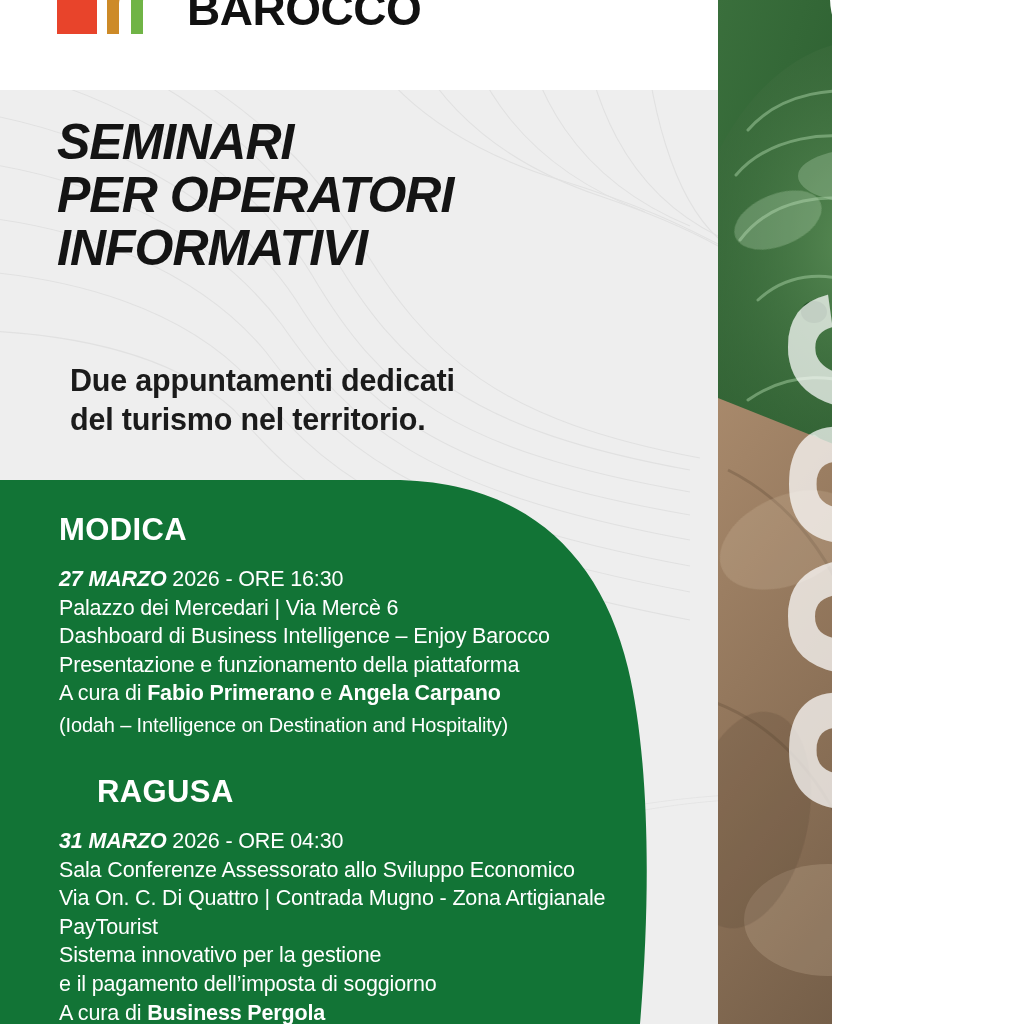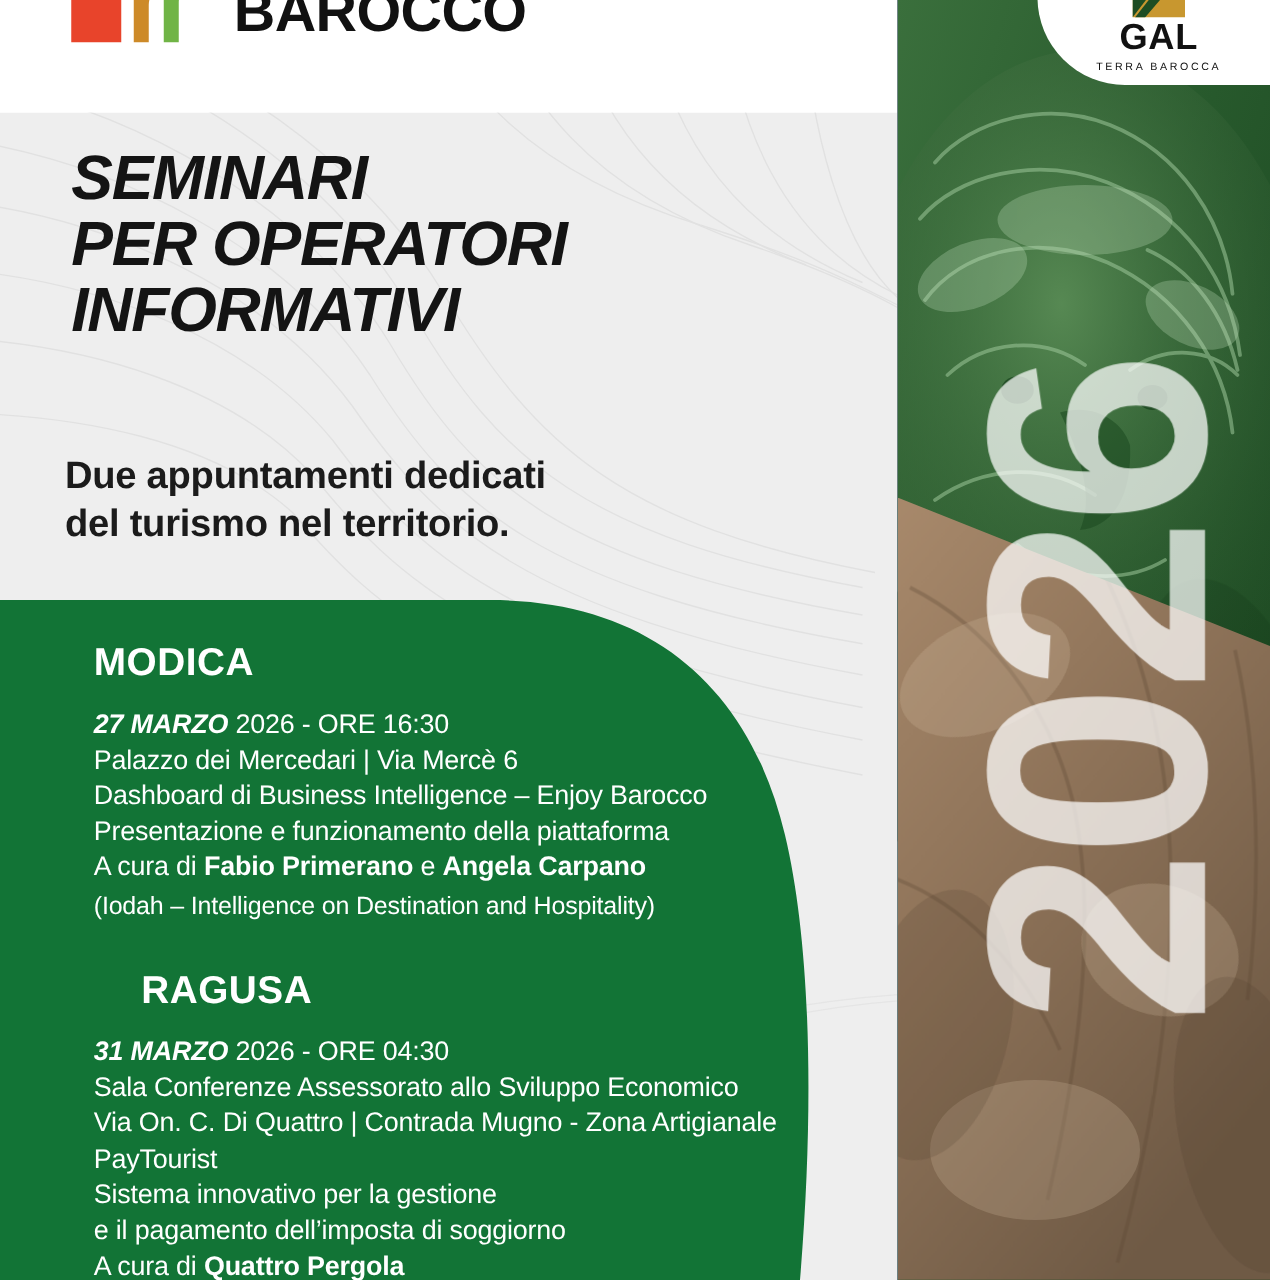--- a/index.html
+++ b/index.html
@@ -3,21 +3,21 @@
 <meta charset="utf-8">
 <style>
   * { margin:0; padding:0; box-sizing:border-box; }
   html,body { width:1024px; height:1024px; }
   body {
     font-family:"Liberation Sans", sans-serif;
     background:#ffffff;
     overflow:hidden;
     position:relative;
   }
-  .poster { position:absolute; inset:0; width:1016px; height:1024px; overflow:hidden; background:#8b5cf6; }
+  .poster { position:absolute; inset:0; width:832px; height:1024px; overflow:hidden; background:#ef4444; }
 
   
   .left-panel { position:absolute; left:0; top:0; width:718px; height:1024px; background:#ffffff; overflow:hidden; }
   .grey-band  { position:absolute; left:0; top:90px; width:718px; height:934px; background:#eeeeee; }
   .contour    { position:absolute; left:0; top:0; width:718px; height:1024px; opacity:.55; pointer-events:none; }
 
   
   .header-strip { position:absolute; left:0; top:0; width:718px; height:90px; background:#ffffff; }
 
   
@@ -26,29 +26,29 @@
   .brand-text { font-size:46px; font-weight:bold; letter-spacing:-0.5px; color:#111111; line-height:1; padding-bottom:2px; }
 
   
   .headline {
     position:absolute; left:57px; top:116px; width:620px; z-index:5;
     font-size:50px; font-weight:bold; font-style:italic; color:#141414;
     line-height:1.06; letter-spacing:-1px;
   }
   .headline div { white-space:nowrap; }
   .subhead {
-    position:absolute; left:52px; top:361px; width:620px; z-index:5;
+    position:absolute; left:70px; top:361px; width:620px; z-index:5;
     font-size:30.5px; font-weight:bold; color:#1b1b1b; line-height:1.28; letter-spacing:-0.2px;
   }
   .subhead div { white-space:nowrap; }
 
   
   .green-block { position:absolute; left:0; top:480px; width:718px; height:544px; z-index:4; }
 
-  .green-content { position:absolute; left:18px; top:480px; width:700px; height:544px; z-index:5; color:#ffffff; padding:34px 0 0 57px; }
+  .green-content { position:absolute; left:2px; top:480px; width:700px; height:544px; z-index:5; color:#ffffff; padding:34px 0 0 57px; }
 
   .city { font-size:31px; font-weight:bold; letter-spacing:0.4px; line-height:1; margin-bottom:20px; }
   .city-2 { margin-top:36px;margin-left:38px; }
   .ev-line { font-size:21.5px; line-height:1.33; white-space:nowrap; font-weight:400; letter-spacing:-0.15px; }
   .ev-line b { font-weight:bold; }
   .ev-line .datebold { font-weight:bold; font-style:italic; }
   .ev-note { font-size:20px; line-height:1.45; white-space:nowrap; letter-spacing:-0.15px; margin-top:3px; }
 
   
   .photo-panel { position:absolute; left:718px; top:0; width:306px; height:1024px; overflow:hidden; background:#1d4d23; z-index:3; }
@@ -142,21 +142,21 @@
     <div class="ev-line"><span>A cura di </span><b>Fabio Primerano</b><span> e </span><b>Angela Carpano</b></div>
     <div class="ev-note">(Iodah – Intelligence on Destination and Hospitality)</div>
 
     <div class="city city-2">RAGUSA</div>
     <div class="ev-line"><span class="datebold">31 MARZO</span><span> 2026 - ORE 04:30</span></div>
     <div class="ev-line">Sala Conferenze Assessorato allo Sviluppo Economico</div>
     <div class="ev-line">Via On. C. Di Quattro | Contrada Mugno - Zona Artigianale</div>
     <div class="ev-line">PayTourist</div>
     <div class="ev-line">Sistema innovativo per la gestione</div>
     <div class="ev-line">e il pagamento dell’imposta di soggiorno</div>
-    <div class="ev-line"><span>A cura di </span><b>Quattro Pergola</b></div>
+    <div class="ev-line"><span>A cura di </span><b>Business Pergola</b></div>
   </div>
 
   <div class="photo-panel">
     <svg class="photo-img" viewBox="0 0 306 1024" preserveAspectRatio="none">
       <defs>
         <linearGradient id="gtop" x1="0" y1="0" x2="1" y2="1">
           <stop offset="0%" stop-color="#3a6f3c"></stop>
           <stop offset="45%" stop-color="#27592c"></stop>
           <stop offset="100%" stop-color="#17401c"></stop>
         </linearGradient>

